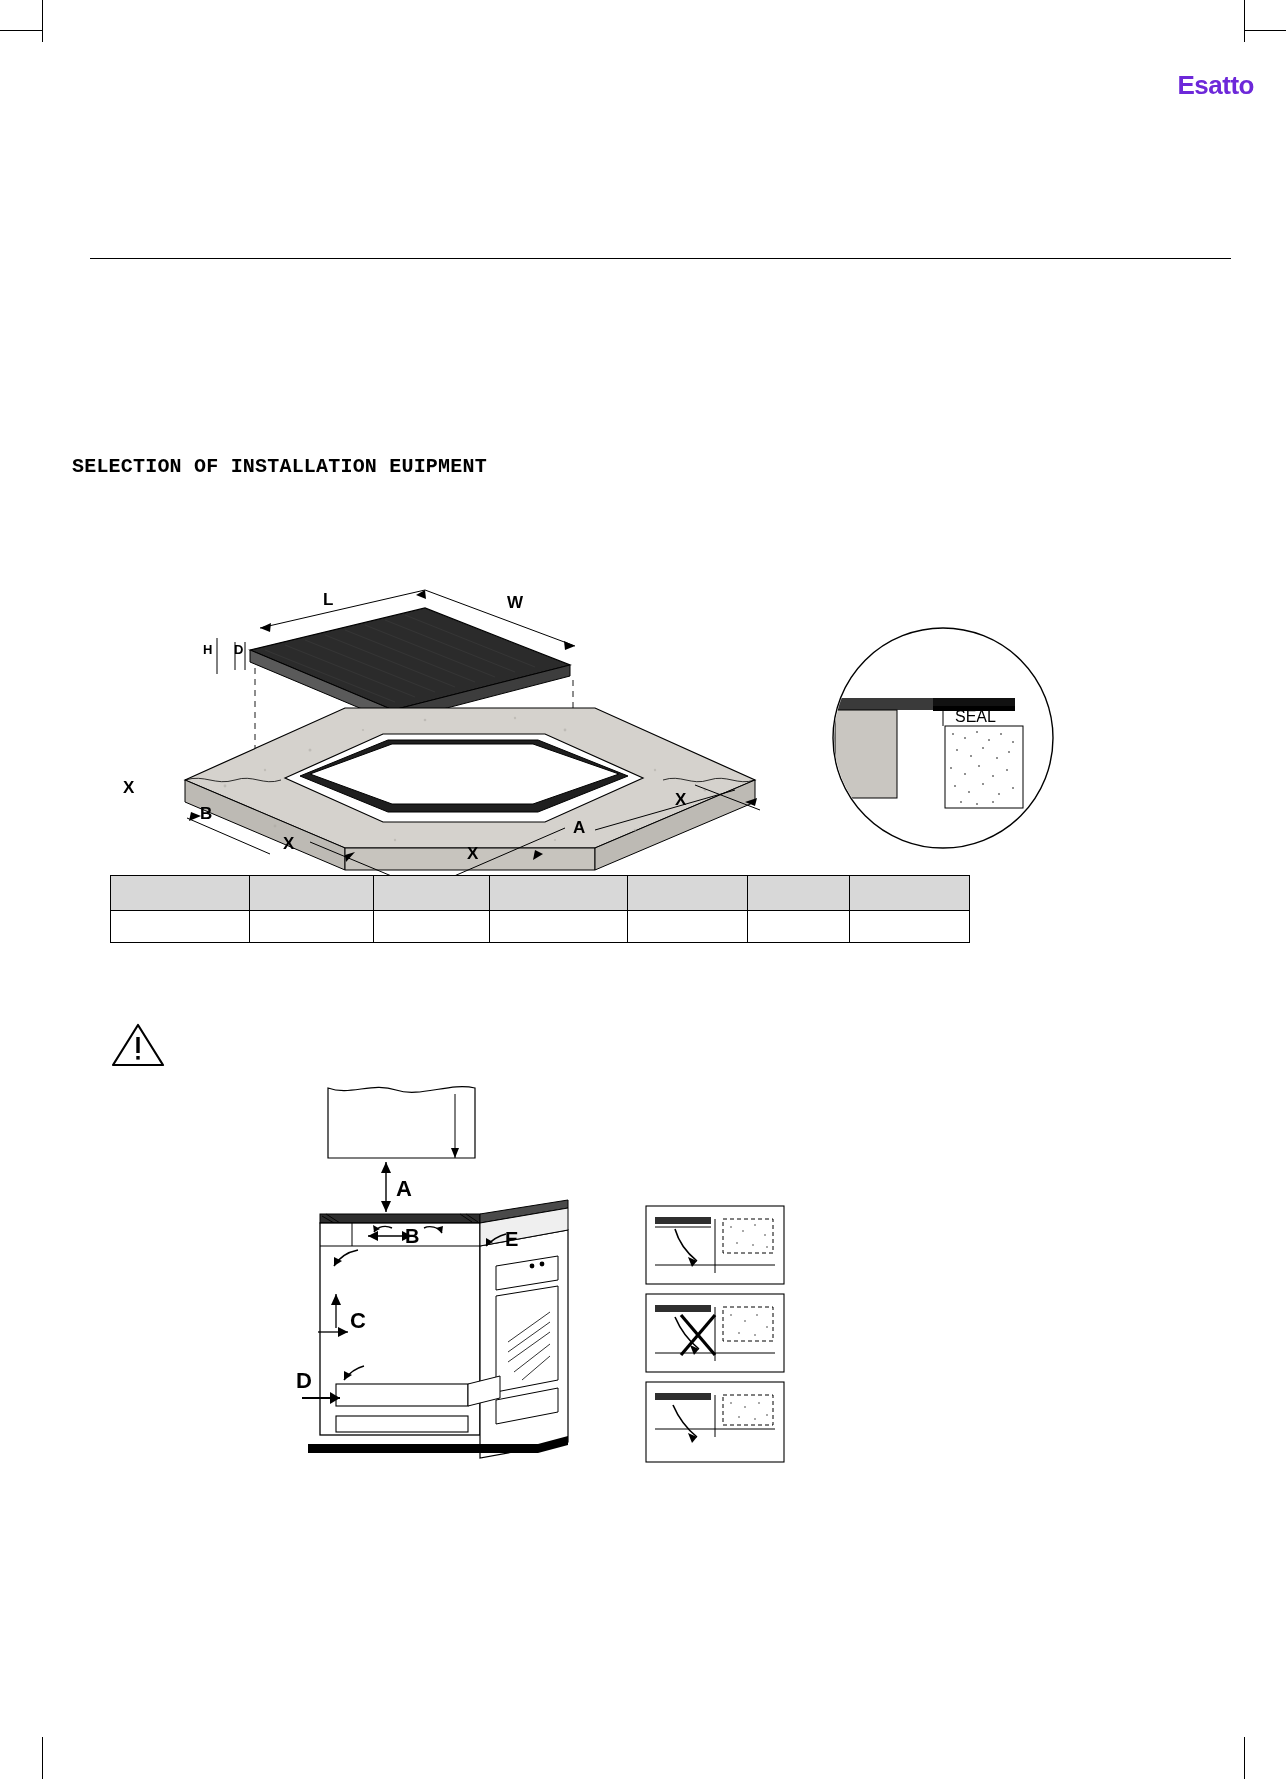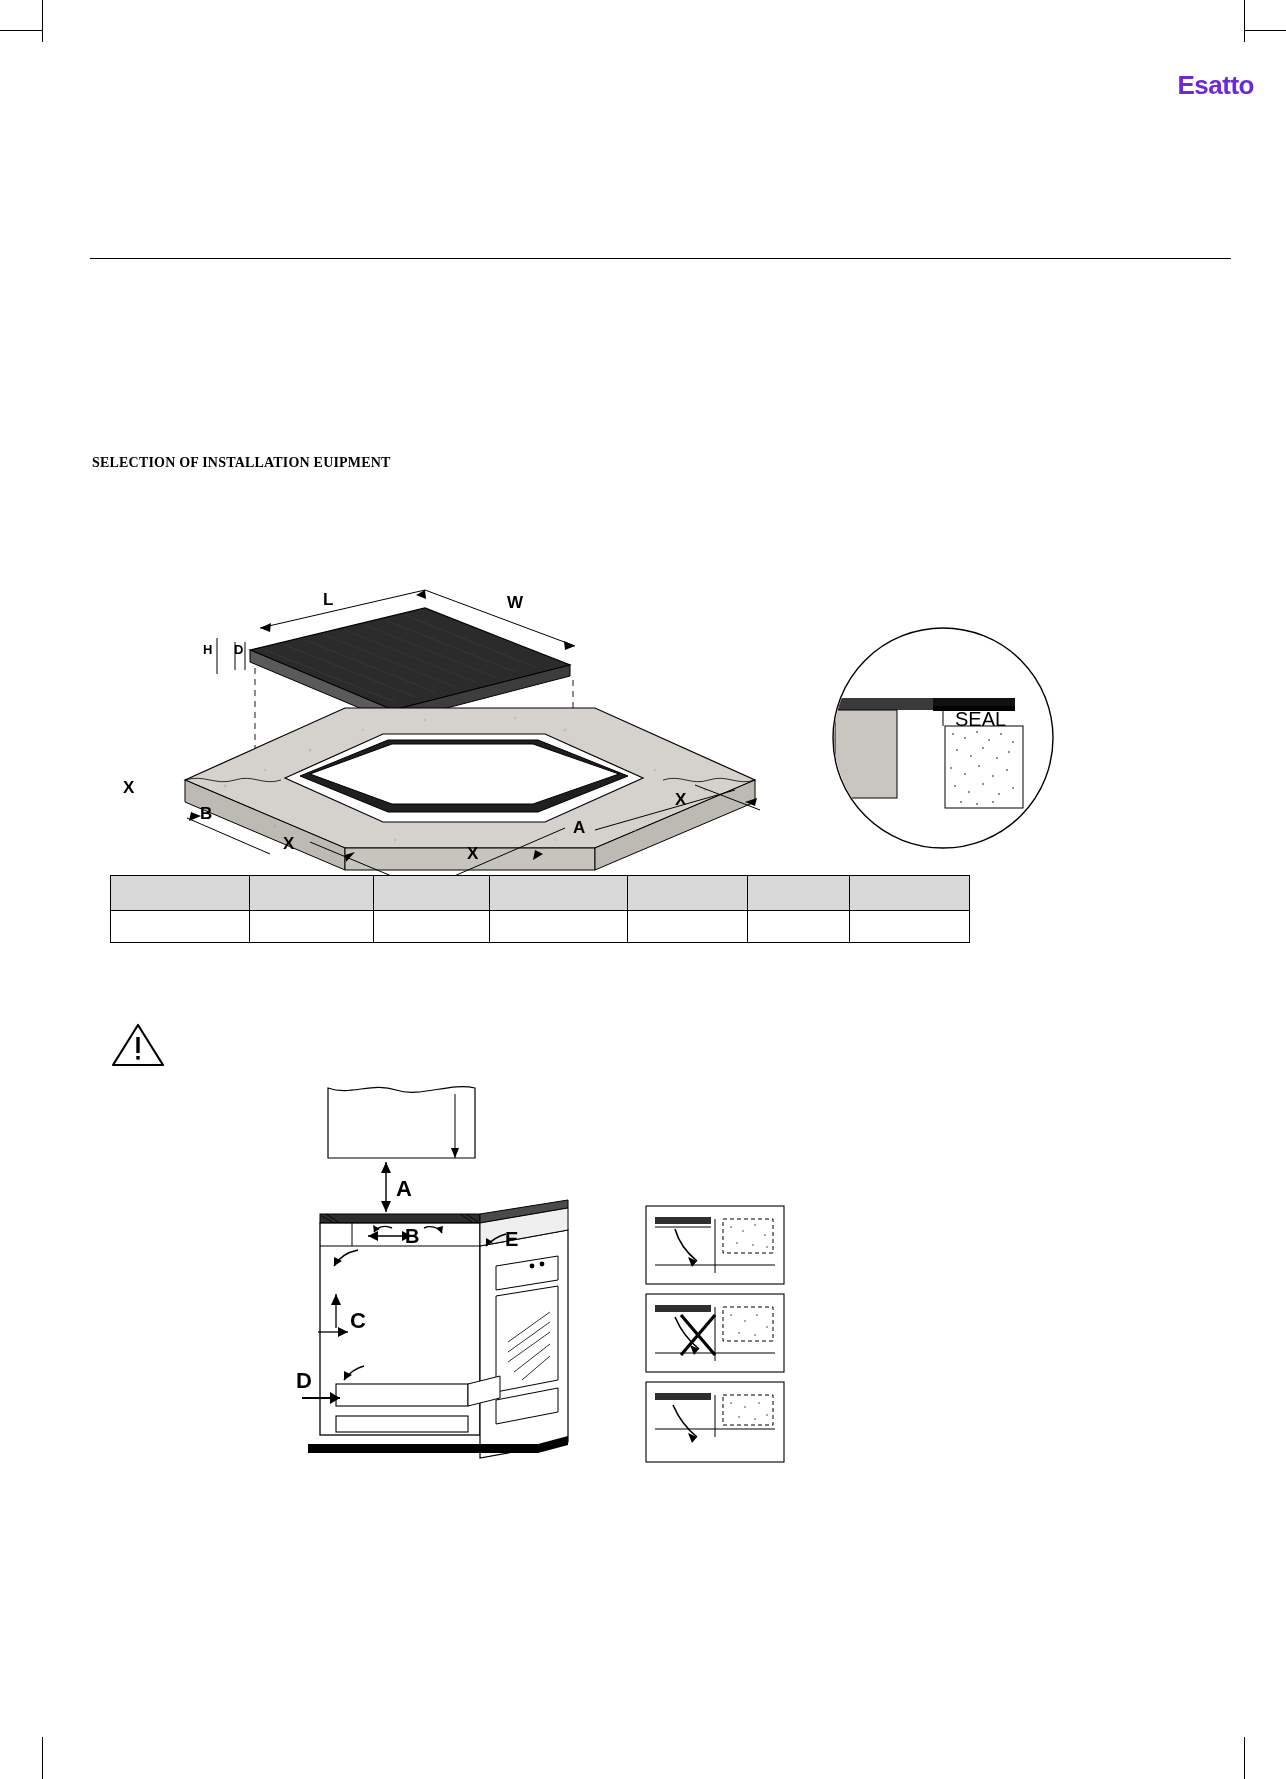--- a/index.html
+++ b/index.html
@@ -23,23 +23,23 @@
     font-size:26px; font-weight:bold; letter-spacing:-0.5px;
     color:#6d28d9;
   }
 
   .rule {
     position:absolute; left:90px; right:55px; top:258px;
     border-top:1px solid #000; height:0;
   }
 
   .section-title {
-    position:absolute; left:92px; top:455px;
-    font-size:14px; font-weight:bold;
-    font-family:Liberation Serif, serif;
+    position:absolute; left:72px; top:455px;
+    font-size:20px; font-weight:bold;
+    font-family:Liberation Mono, monospace;
     letter-spacing:0.2px;
   }
 
   
   .fig1 { position:absolute; left:95px; top:590px; width:700px; height:270px; }
   .fig2 { position:absolute; left:825px; top:620px; width:240px; height:240px; }
 
   .lbl {
     position:absolute;
     font-family:"Liberation Sans", sans-serif;
@@ -211,21 +211,21 @@
         <circle cx="158" cy="164" r="1.1"></circle>
           <circle cx="174" cy="174" r="1.1"></circle>
         <circle cx="188" cy="168" r="1.1"></circle>
           <circle cx="136" cy="182" r="1.1"></circle>
         <circle cx="152" cy="184" r="1.1"></circle>
           <circle cx="168" cy="182" r="1.1"></circle>
       </g>
       <line x1="118" y1="90" x2="118" y2="106" stroke="#000" stroke-width="1"></line>
     </g>
   </svg>
-  <div class="lbl" style="left:130px; top:88px; font-size:20px; font-weight:normal; font-family:'Liberation Sans',sans-serif;">SEAL</div>
+  <div class="lbl" style="left:130px; top:88px; font-size:16px; font-weight:normal; font-family:'Liberation Sans',sans-serif;">SEAL</div>
 </div>
 
 <table class="spec-table">
   <thead>
     <tr>
       <td style="width:140px;"></td>
       <td style="width:125px;"></td>
       <td style="width:115px;"></td>
       <td style="width:140px;"></td>
       <td style="width:120px;"></td>

